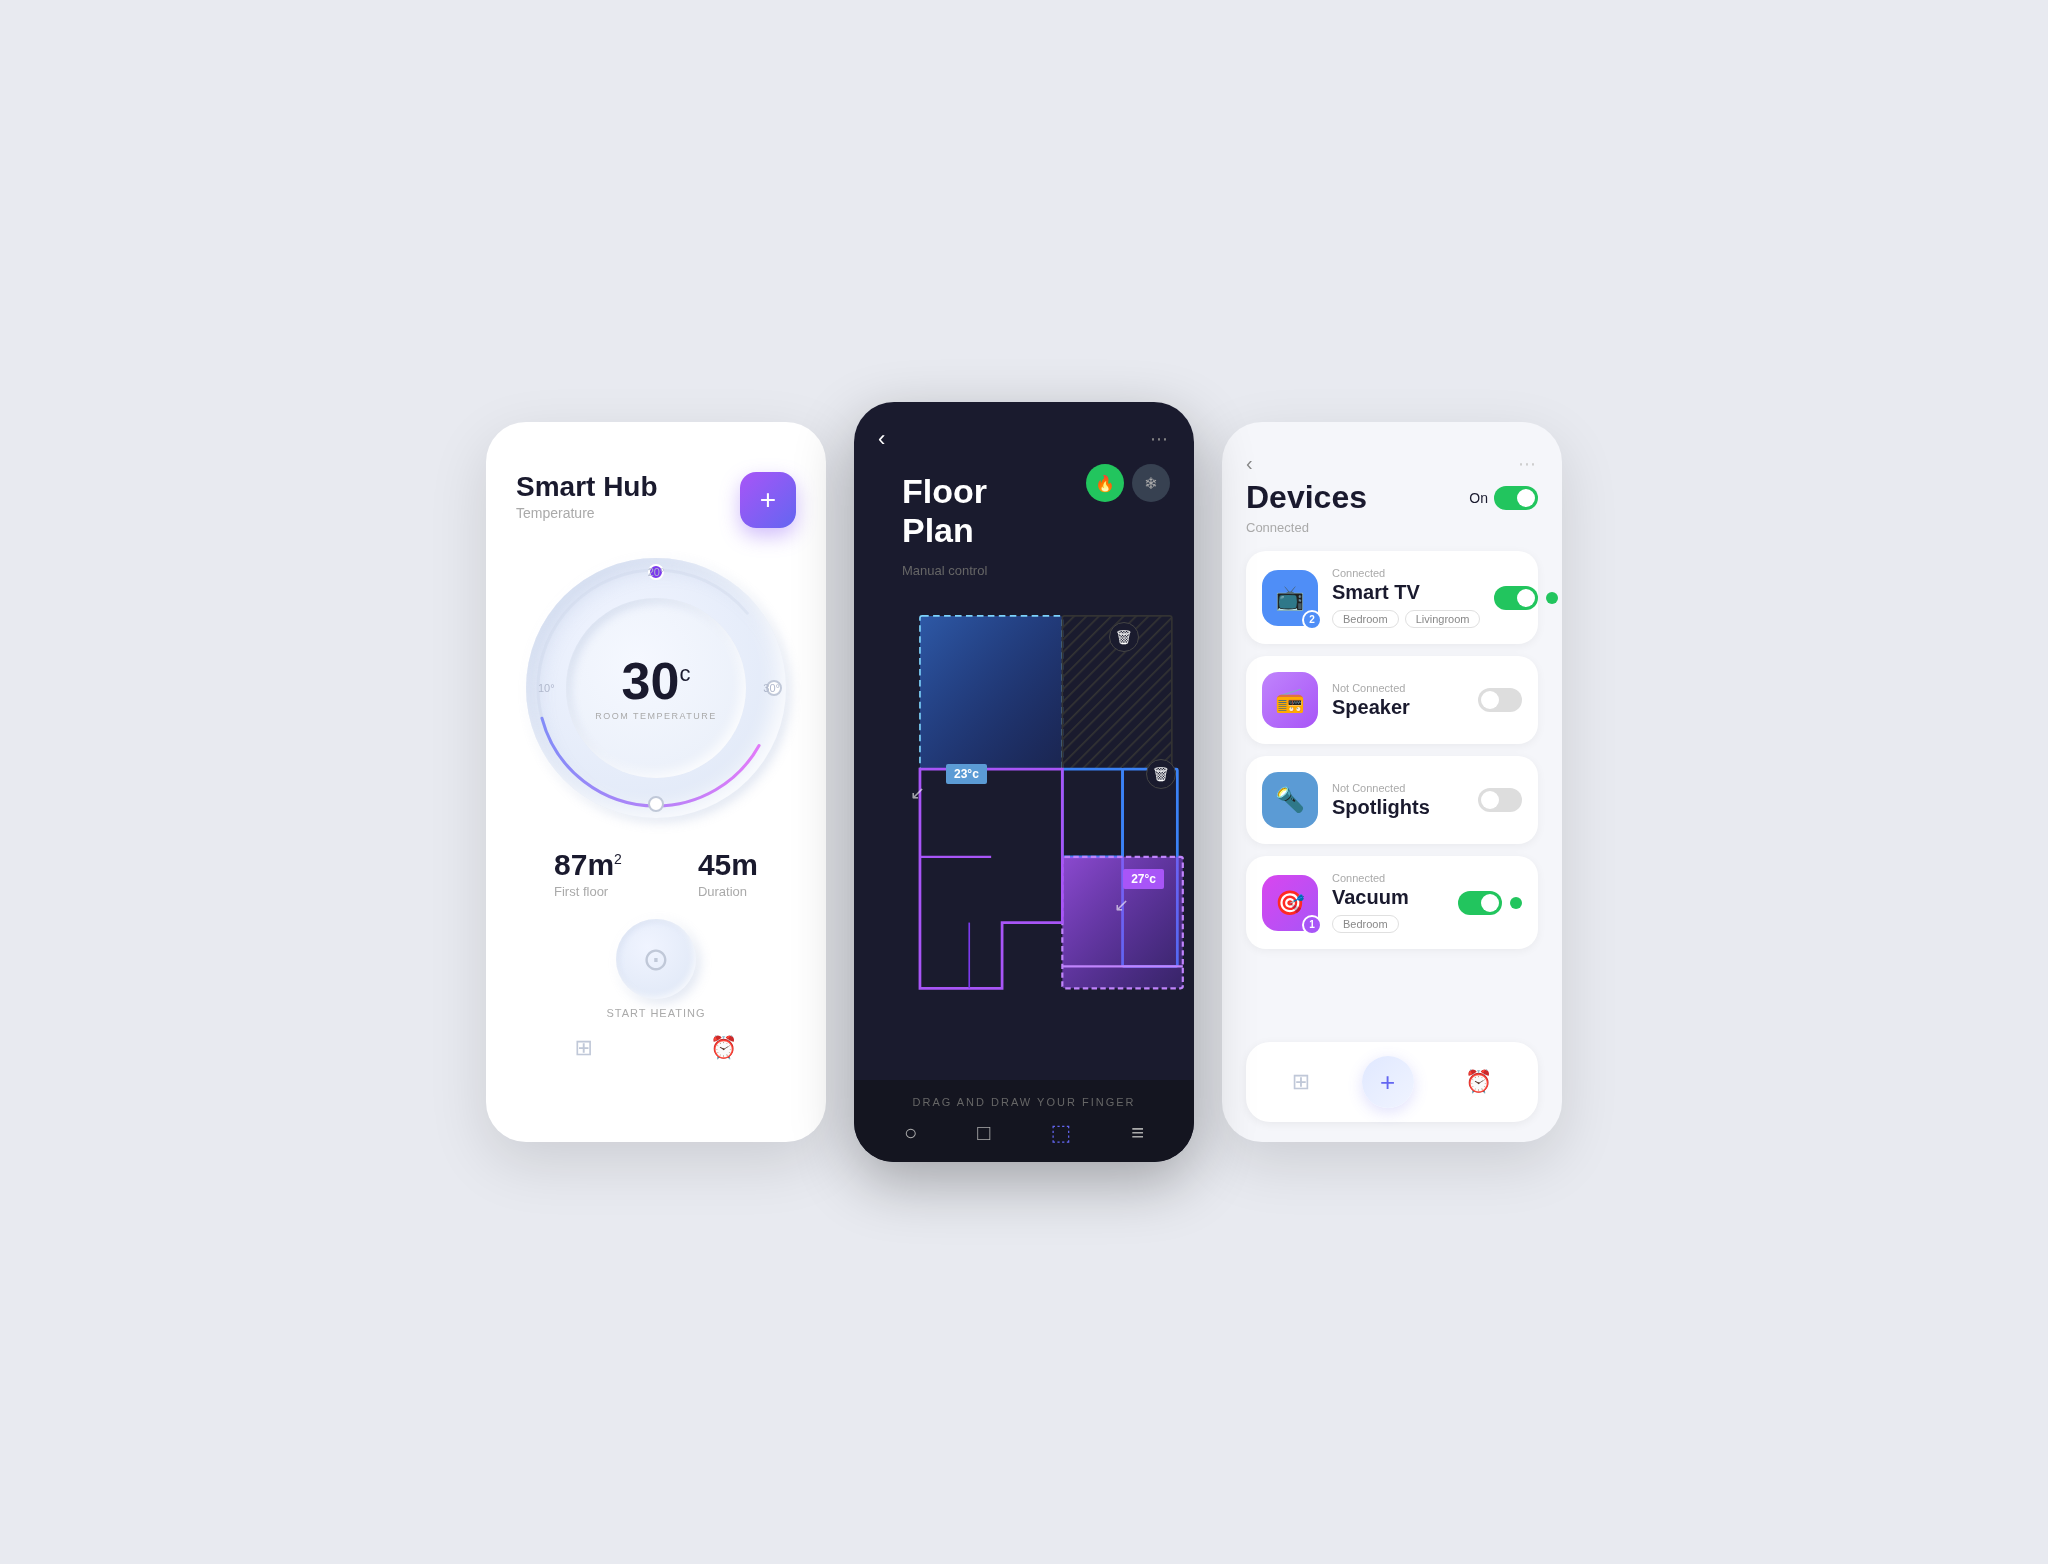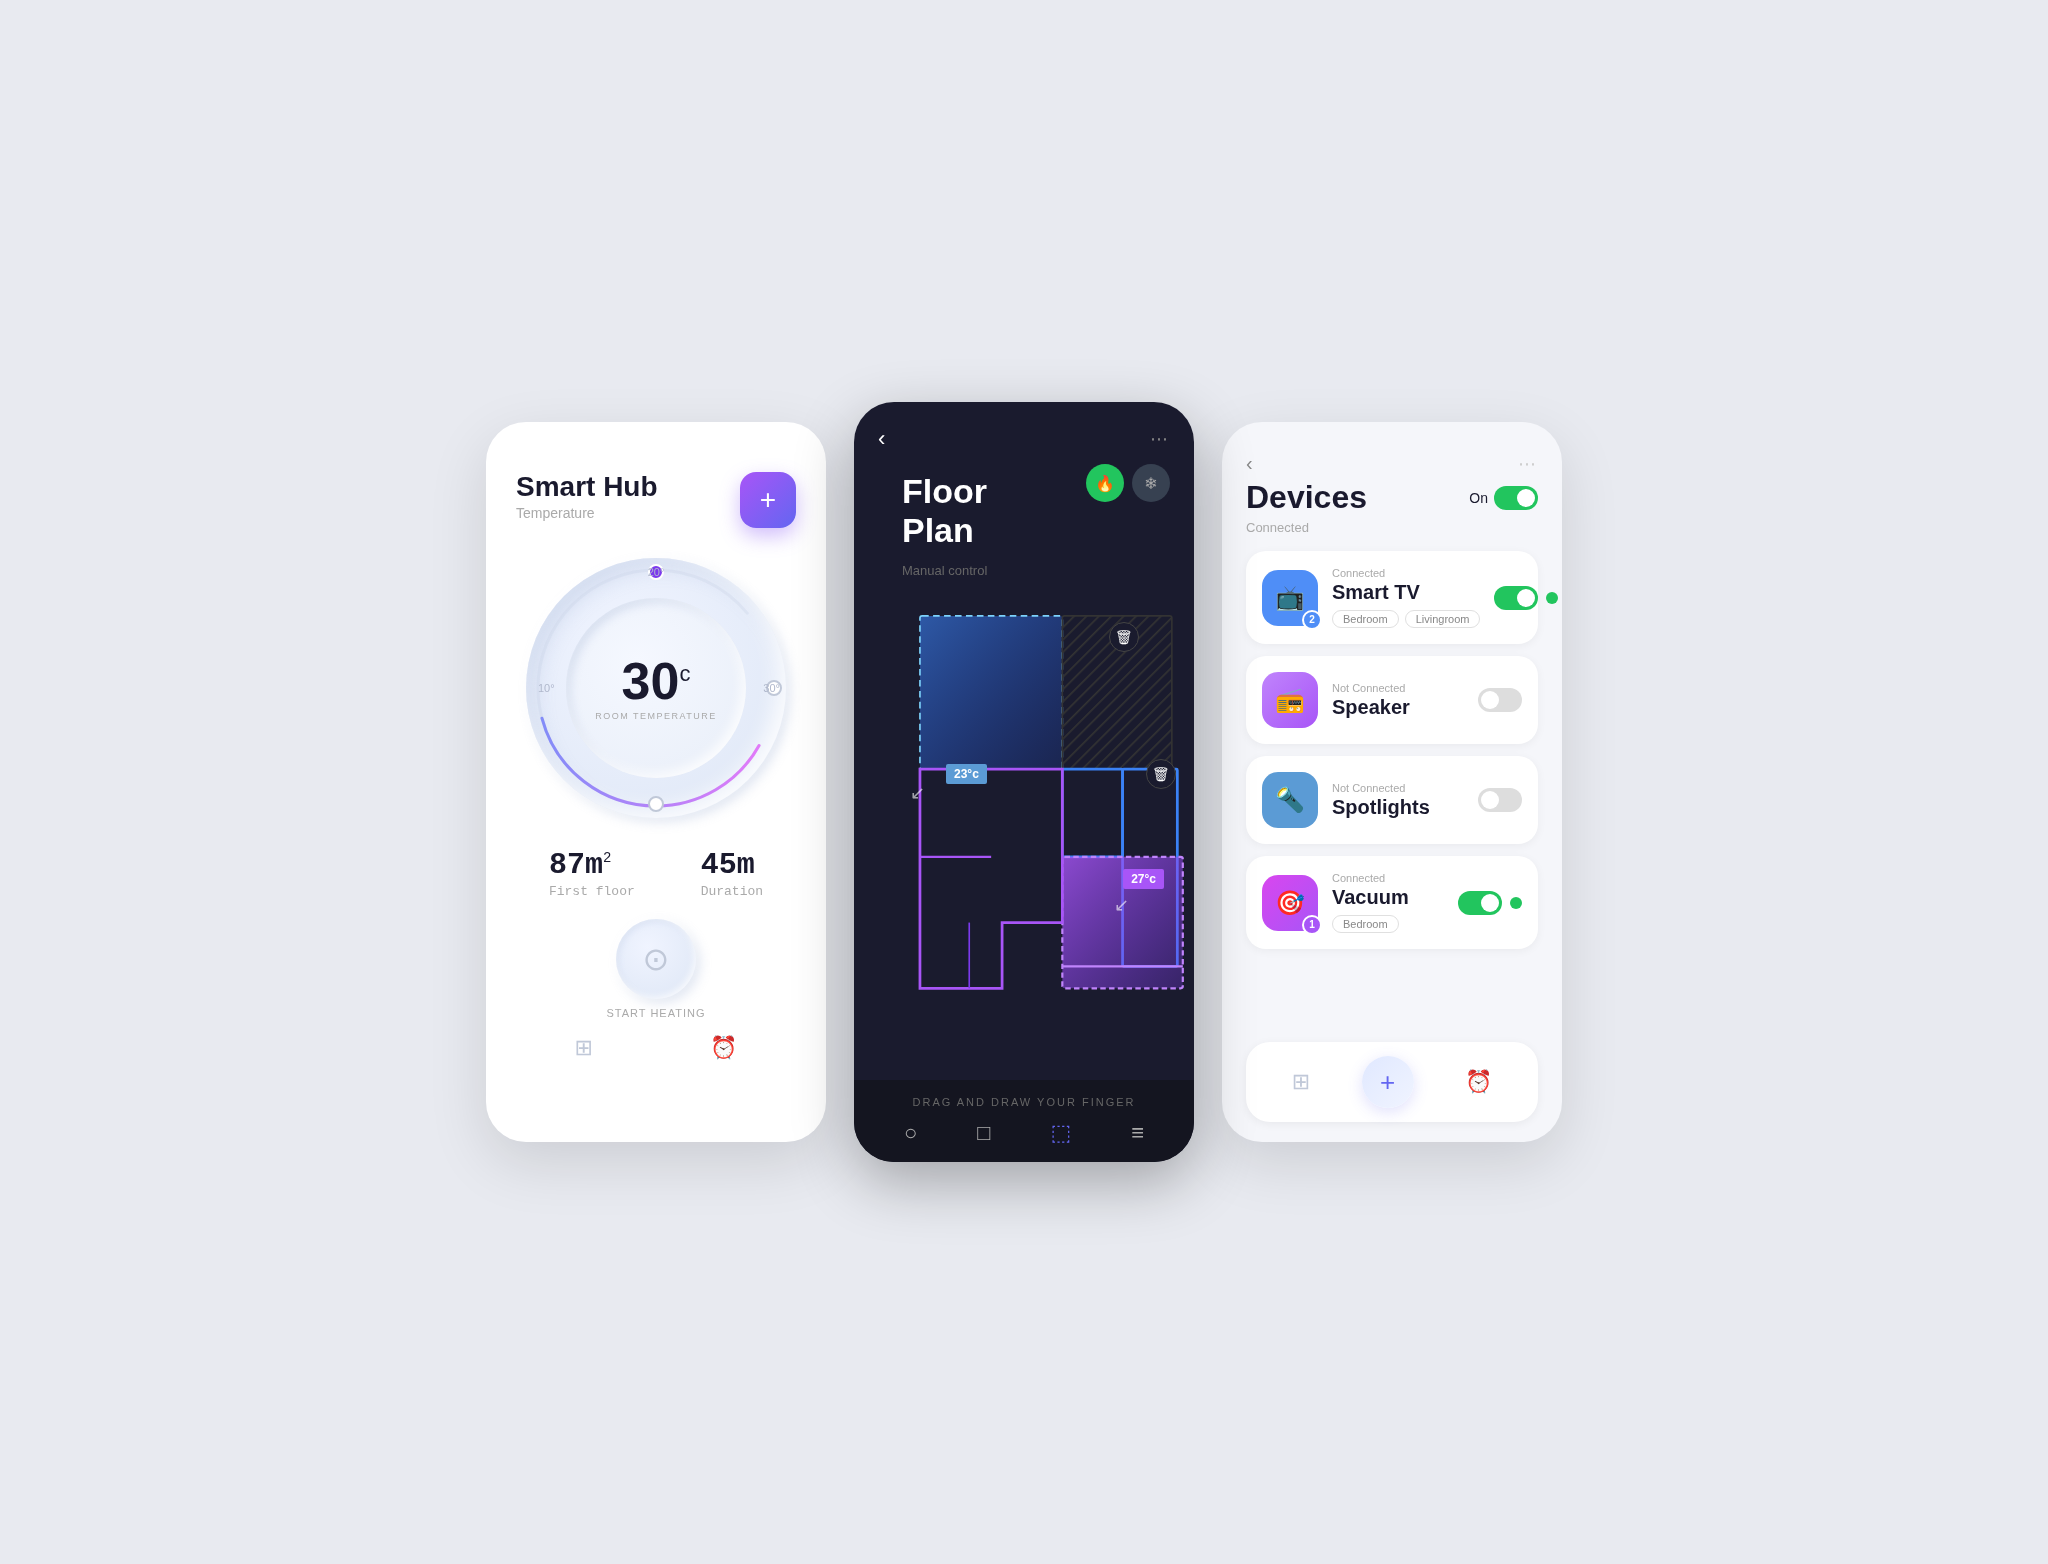--- a/index.html
+++ b/index.html
@@ -123,21 +123,20 @@
     .tick-10 { left: 12px; top: 50%; transform: translateY(-50%); }
     .tick-20 { top: 8px; left: 50%; transform: translateX(-50%); }
     .tick-30 { right: 6px; top: 50%; transform: translateY(-50%); }
 
     
     .stats-row {
       display: flex;
       justify-content: space-around;
       width: 100%;
       margin: 10px 0 20px;
-      font-family: Liberation Mono, monospace;
     }
     .stat-block {}
     .stat-value {
       font-size: 30px;
       font-weight: 700;
       color: #1a1a2e;
     }
     .stat-value sup { font-size: 14px; font-weight: 400; vertical-align: super; }
     .stat-desc { font-size: 13px; color: #aaa; margin-top: 2px; }
 

